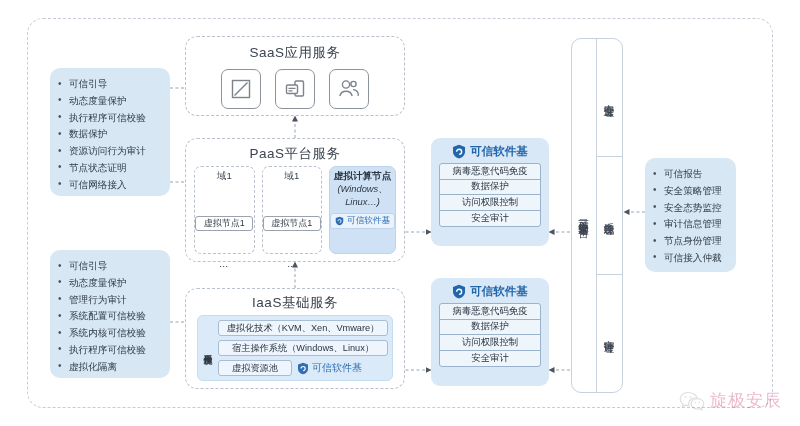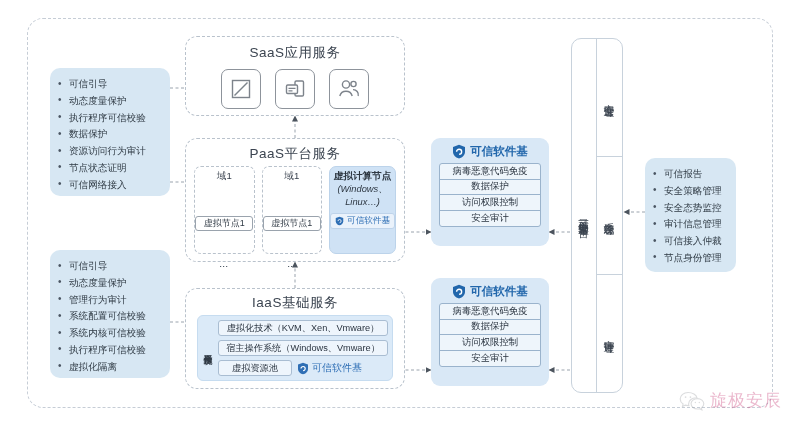--- a/index.html
+++ b/index.html
@@ -472,21 +472,21 @@
 
     </div>
   </div>
 
   <div class="svc-box" style="left:185px; top:288px; width:220px; height:101px; padding-top:5px;">
     <div class="svc-title">IaaS基础服务</div>
     <div class="iaas-inner">
       <div class="vert-label">云平台操作系统</div>
       <div class="iaas-rows">
         <div class="iaas-row">虚拟化技术（KVM、Xen、Vmware）</div>
-        <div class="iaas-row">宿主操作系统（Windows、Vmware）</div>
+        <div class="iaas-row">宿主操作系统（Windows、Linux）</div>
         <div class="iaas-row-split">
           <div class="iaas-pool">虚拟资源池</div>
           <div class="iaas-badge">
             <svg width="12" height="13" viewBox="0 0 12 13">
               <path d="M6 .8 L11 2.6 v4.1 c0 3.2 -2.6 5 -5 5.6 C3.6 11.7 1 9.9 1 6.7 V2.6 z" fill="#2f6fb5"></path>
               <path d="M4 6.6 a2.1 2.1 0 1 1 2.1 2.1" fill="none" stroke="#fff" stroke-width="1.2"></path>
             </svg>
             <span>可信软件基</span>
           </div>
         </div>
@@ -534,22 +534,22 @@
       <div class="platform-sec">审计管理</div>
     </div>
   </div>
 
   <div class="blue-panel" style="left:645px; top:158px; width:91px; height:114px; padding:8px 6px 0 6px;">
     <ul class="bullets">
       <li>可信报告</li>
       <li>安全策略管理</li>
       <li>安全态势监控</li>
       <li>审计信息管理</li>
+      <li>节点身份管理</li>
       <li>可信接入仲裁</li>
-      <li>节点身份管理</li>
     </ul>
   </div>
 
   <div class="watermark">
     <svg width="26" height="22" viewBox="0 0 30 24">
       <path d="M10.5 2.2 C5.4 2.2 1.4 5.6 1.4 9.7 c0 2.3 1.3 4.4 3.3 5.8 L4 18.4 l3.1 -1.6 c1 .3 2.2 .5 3.4 .5 .3 0 .6 0 .9 0 -.2 -.6 -.3 -1.2 -.3 -1.9 0 -4 3.9 -7.2 8.7 -7.2 .3 0 .6 0 .9 0 C19.9 4.9 15.7 2.2 10.5 2.2 z" fill="none" stroke="#8a8e93" stroke-width="1.3"></path>
       <circle cx="7.6" cy="7.6" r=".95" fill="#8a8e93"></circle>
       <circle cx="13.2" cy="7.6" r=".95" fill="#8a8e93"></circle>
       <path d="M28.6 15.3 c0 -3.3 -3.3 -6 -7.3 -6 -4.1 0 -7.4 2.7 -7.4 6 0 3.3 3.3 6 7.4 6 .9 0 1.8 -.1 2.6 -.4 l2.5 1.3 -.6 -2.2 c1.7 -1.1 2.8 -2.8 2.8 -4.7 z" fill="none" stroke="#8a8e93" stroke-width="1.3"></path>
       <circle cx="18.9" cy="13.8" r=".8" fill="#8a8e93"></circle>

